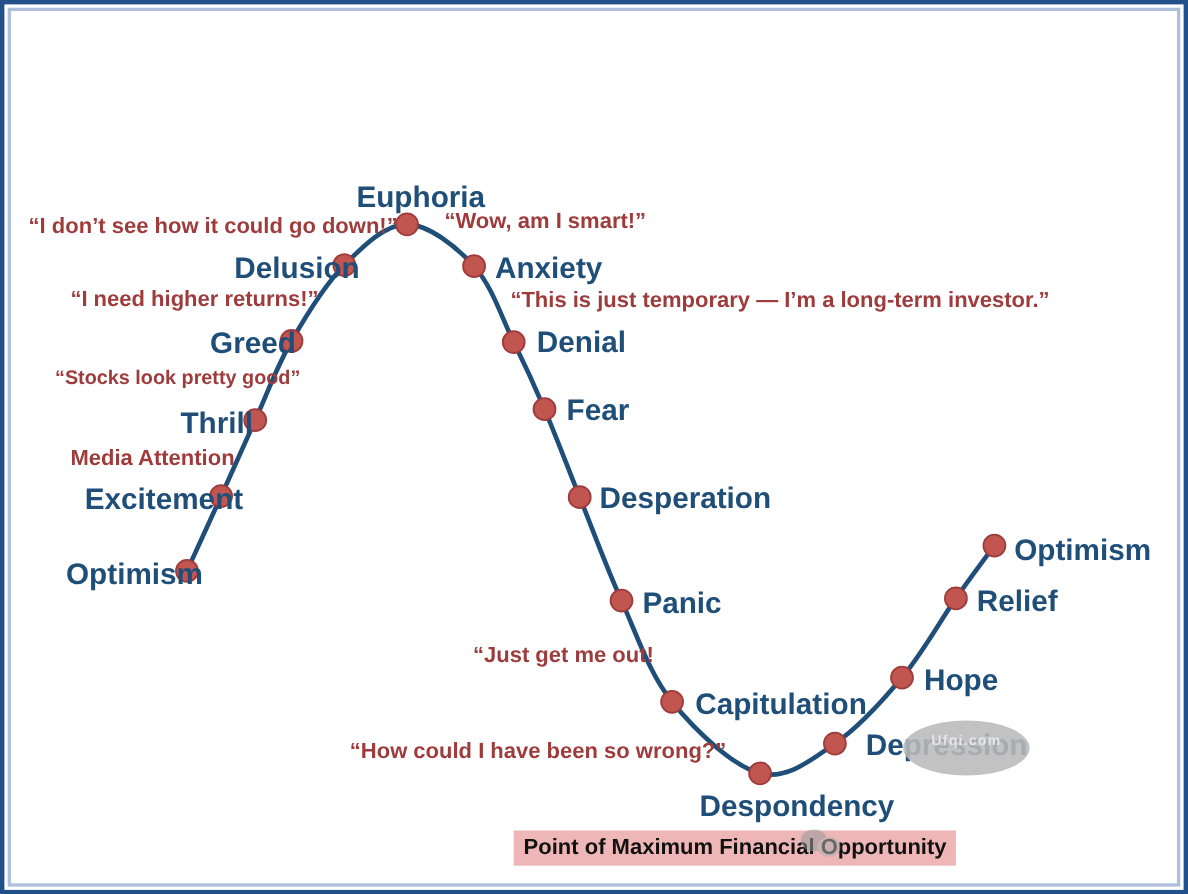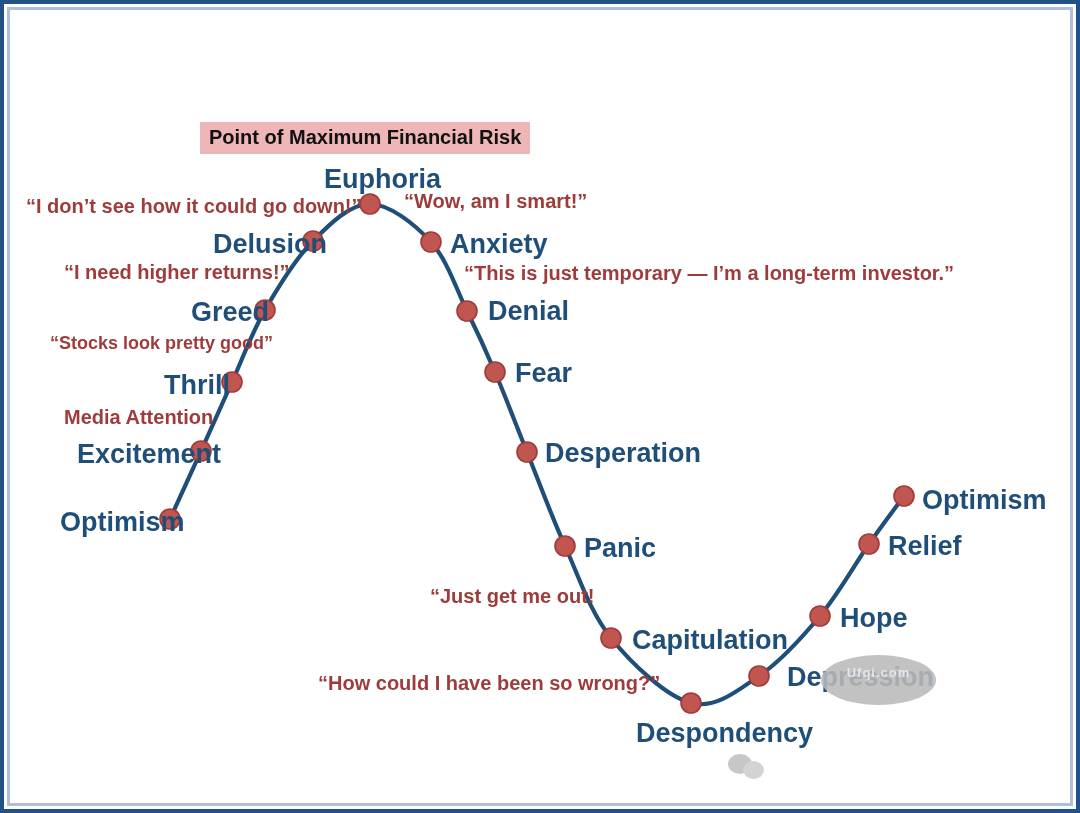--- a/index.html
+++ b/index.html
@@ -132,22 +132,22 @@
 <body>
 
 <div id="slide">
   <div id="frame-outer"></div>
   <div id="frame-white"></div>
   <div id="frame-line"></div>
 
   <div id="canvas">
 
 
-    <div id="hl-risk" class="hl-box">Point of Maximum Financial Risk</div>
-
+
+    <div id="hl-opportunity" class="hl-box">Point of Maximum Financial Opportunity</div>
 
     <svg id="curve" viewBox="0 0 1060 793">
       <path id="curve-path" fill="none" stroke="#1f4e79" stroke-width="4.2" stroke-linecap="round" d="M 160 509 C 165.17 497.67, 180.67 463.83, 191.00 441.00 C 201.33 418.17, 211.33 395.50, 222.00 372.00 C 232.67 348.50, 241.50 323.50, 255.00 300.00 C 268.50 276.50, 285.50 248.67, 303.00 231.00 C 320.50 213.33, 340.33 193.83, 360.00 194.00 C 379.67 194.17, 404.83 214.17, 421.00 232.00 C 437.17 249.83, 446.33 279.33, 457.00 301.00 C 467.67 322.67, 475.00 338.50, 485.00 362.00 C 495.00 385.50, 505.33 413.00, 517.00 442.00 C 528.67 471.00, 541.00 505.00, 555.00 536.00 C 569.00 567.00, 580.00 601.83, 601.00 628.00 C 622.00 654.17, 656.33 686.67, 681.00 693.00 C 705.67 699.33, 727.50 680.50, 749.00 666.00 C 770.50 651.50, 791.67 628.00, 810.00 606.00 C 828.33 584.00, 845.00 554.00, 859.00 534.00 C 873.00 514.00, 888.17 494.00, 894.00 486.00"></path>
       <g id="dots">
           <circle cx="160" cy="509" r="10" fill="#c15550" stroke="#9e3b3b" stroke-width="1.6"></circle>
           <circle cx="191" cy="441" r="10" fill="#c15550" stroke="#9e3b3b" stroke-width="1.6"></circle>
           <circle cx="222" cy="372" r="10" fill="#c15550" stroke="#9e3b3b" stroke-width="1.6"></circle>
           <circle cx="255" cy="300" r="10" fill="#c15550" stroke="#9e3b3b" stroke-width="1.6"></circle>
           <circle cx="303" cy="231" r="10" fill="#c15550" stroke="#9e3b3b" stroke-width="1.6"></circle>
           <circle cx="360" cy="194" r="10" fill="#c15550" stroke="#9e3b3b" stroke-width="1.6"></circle>

